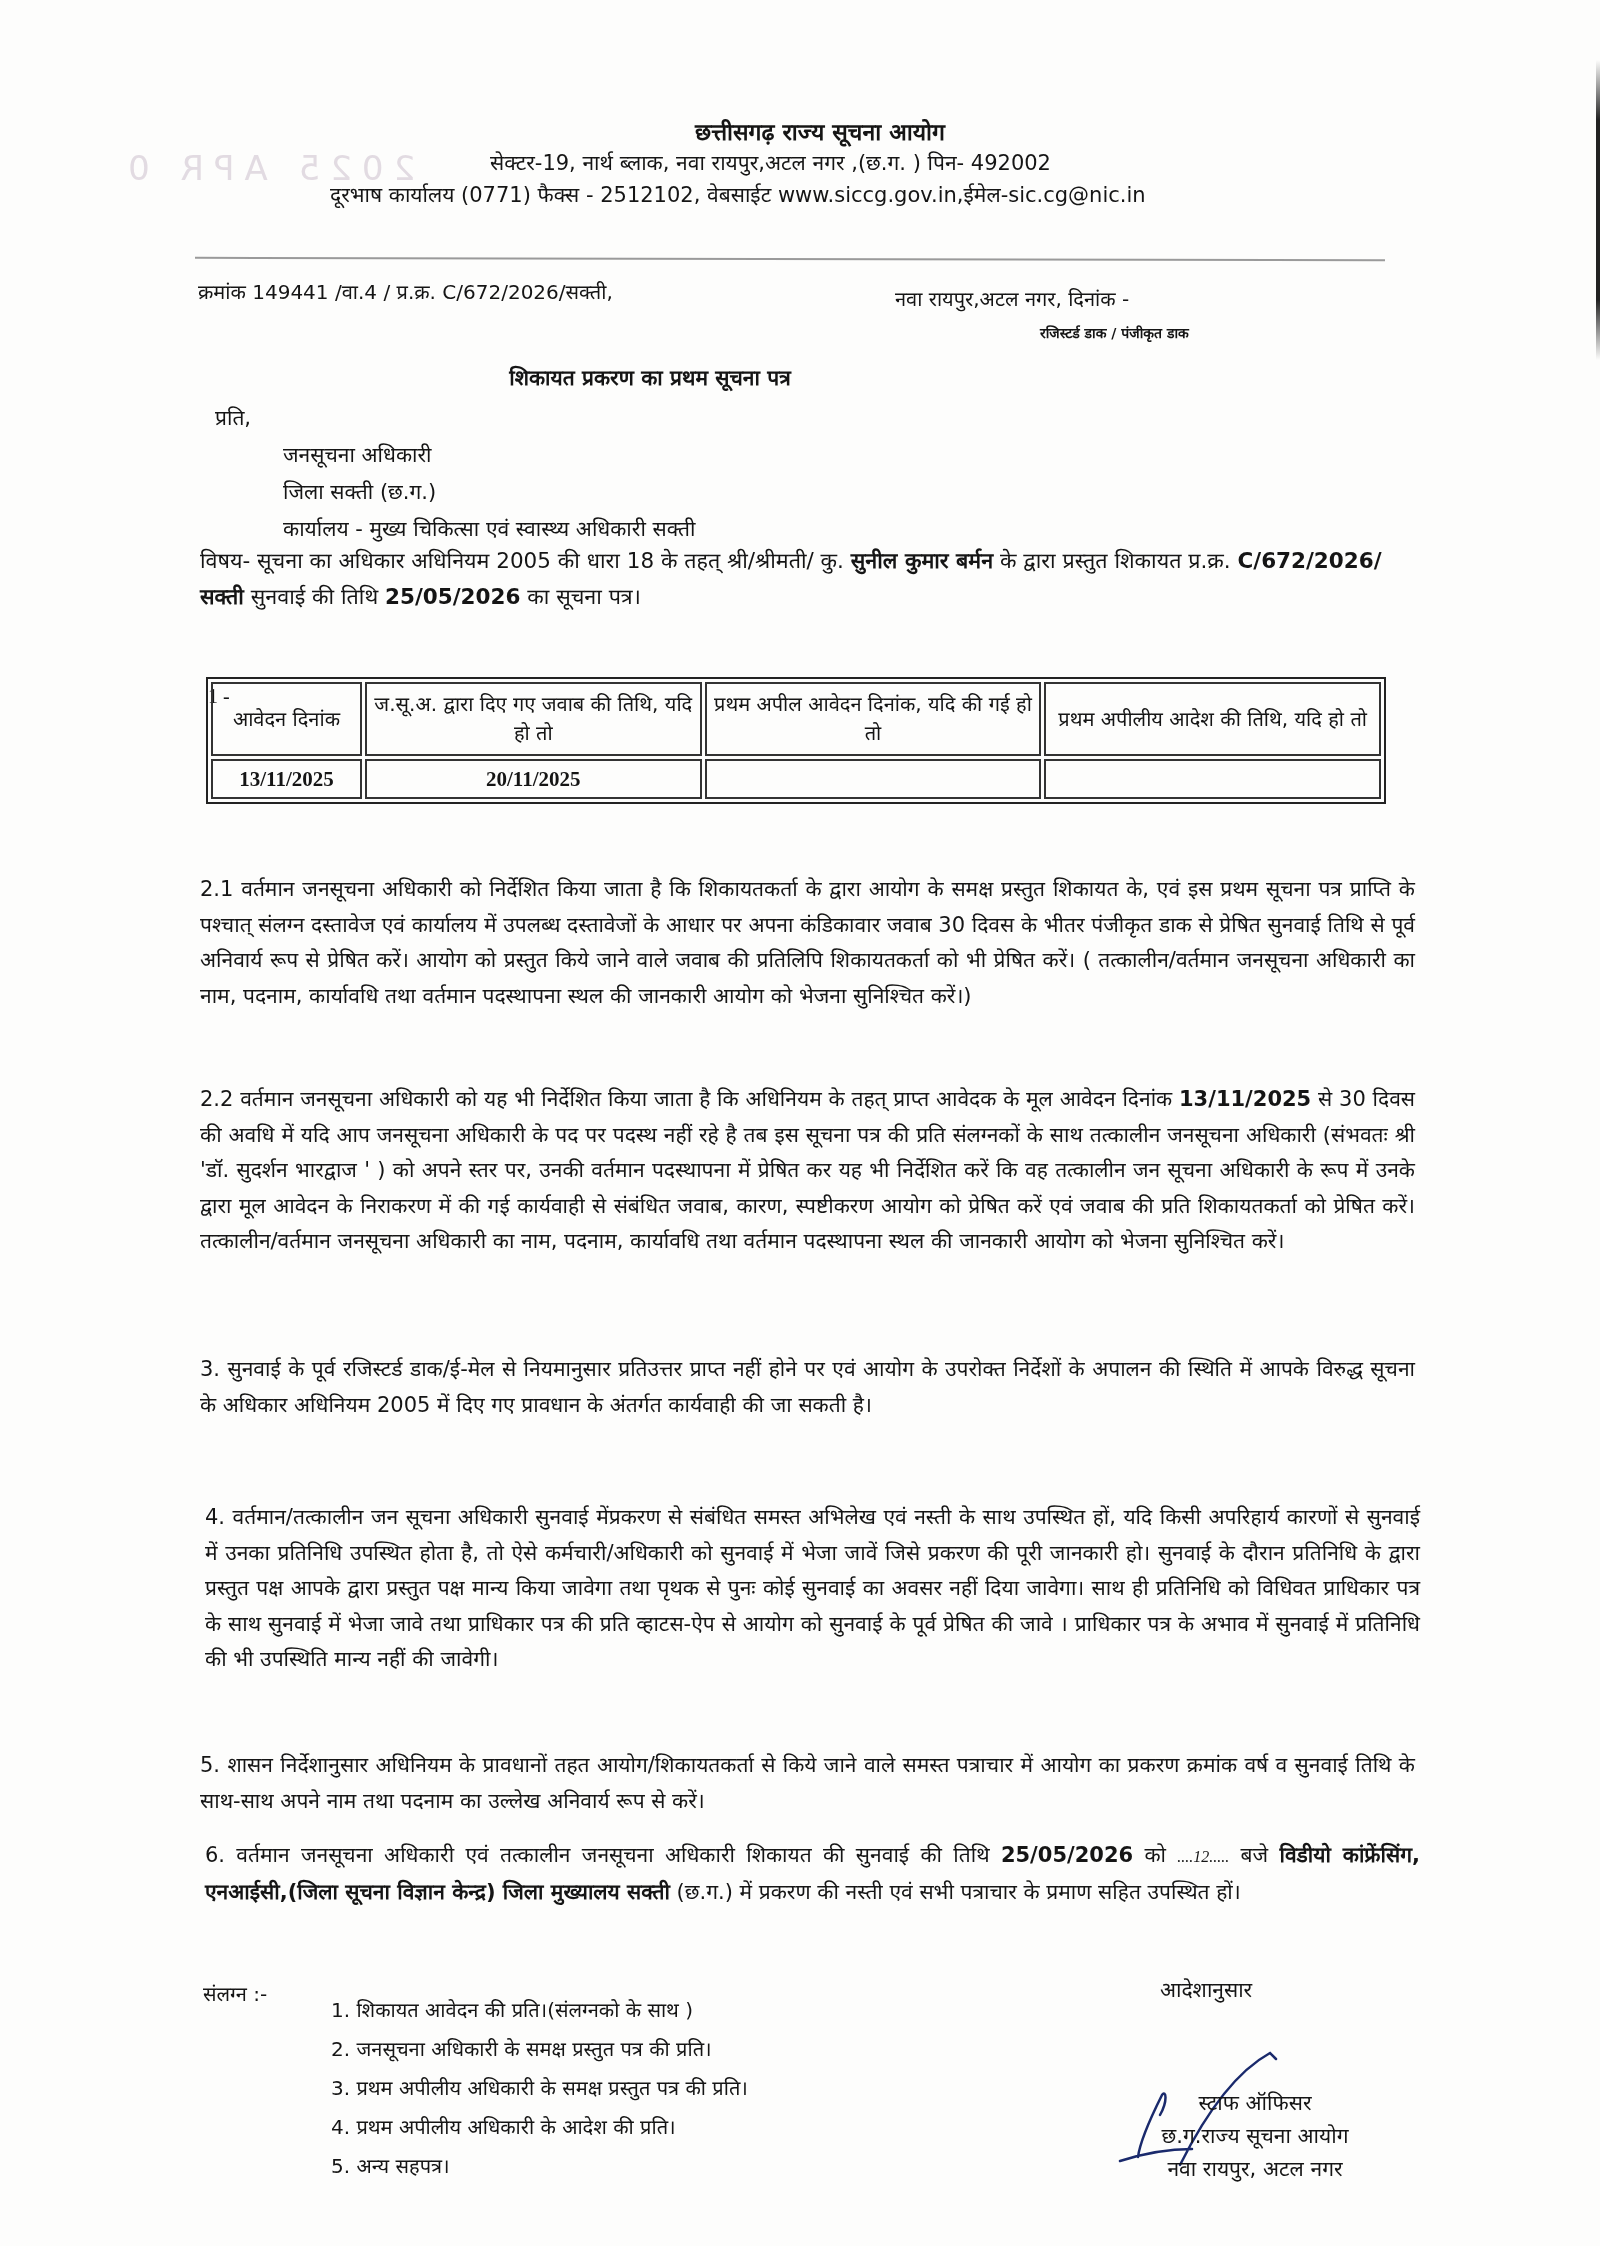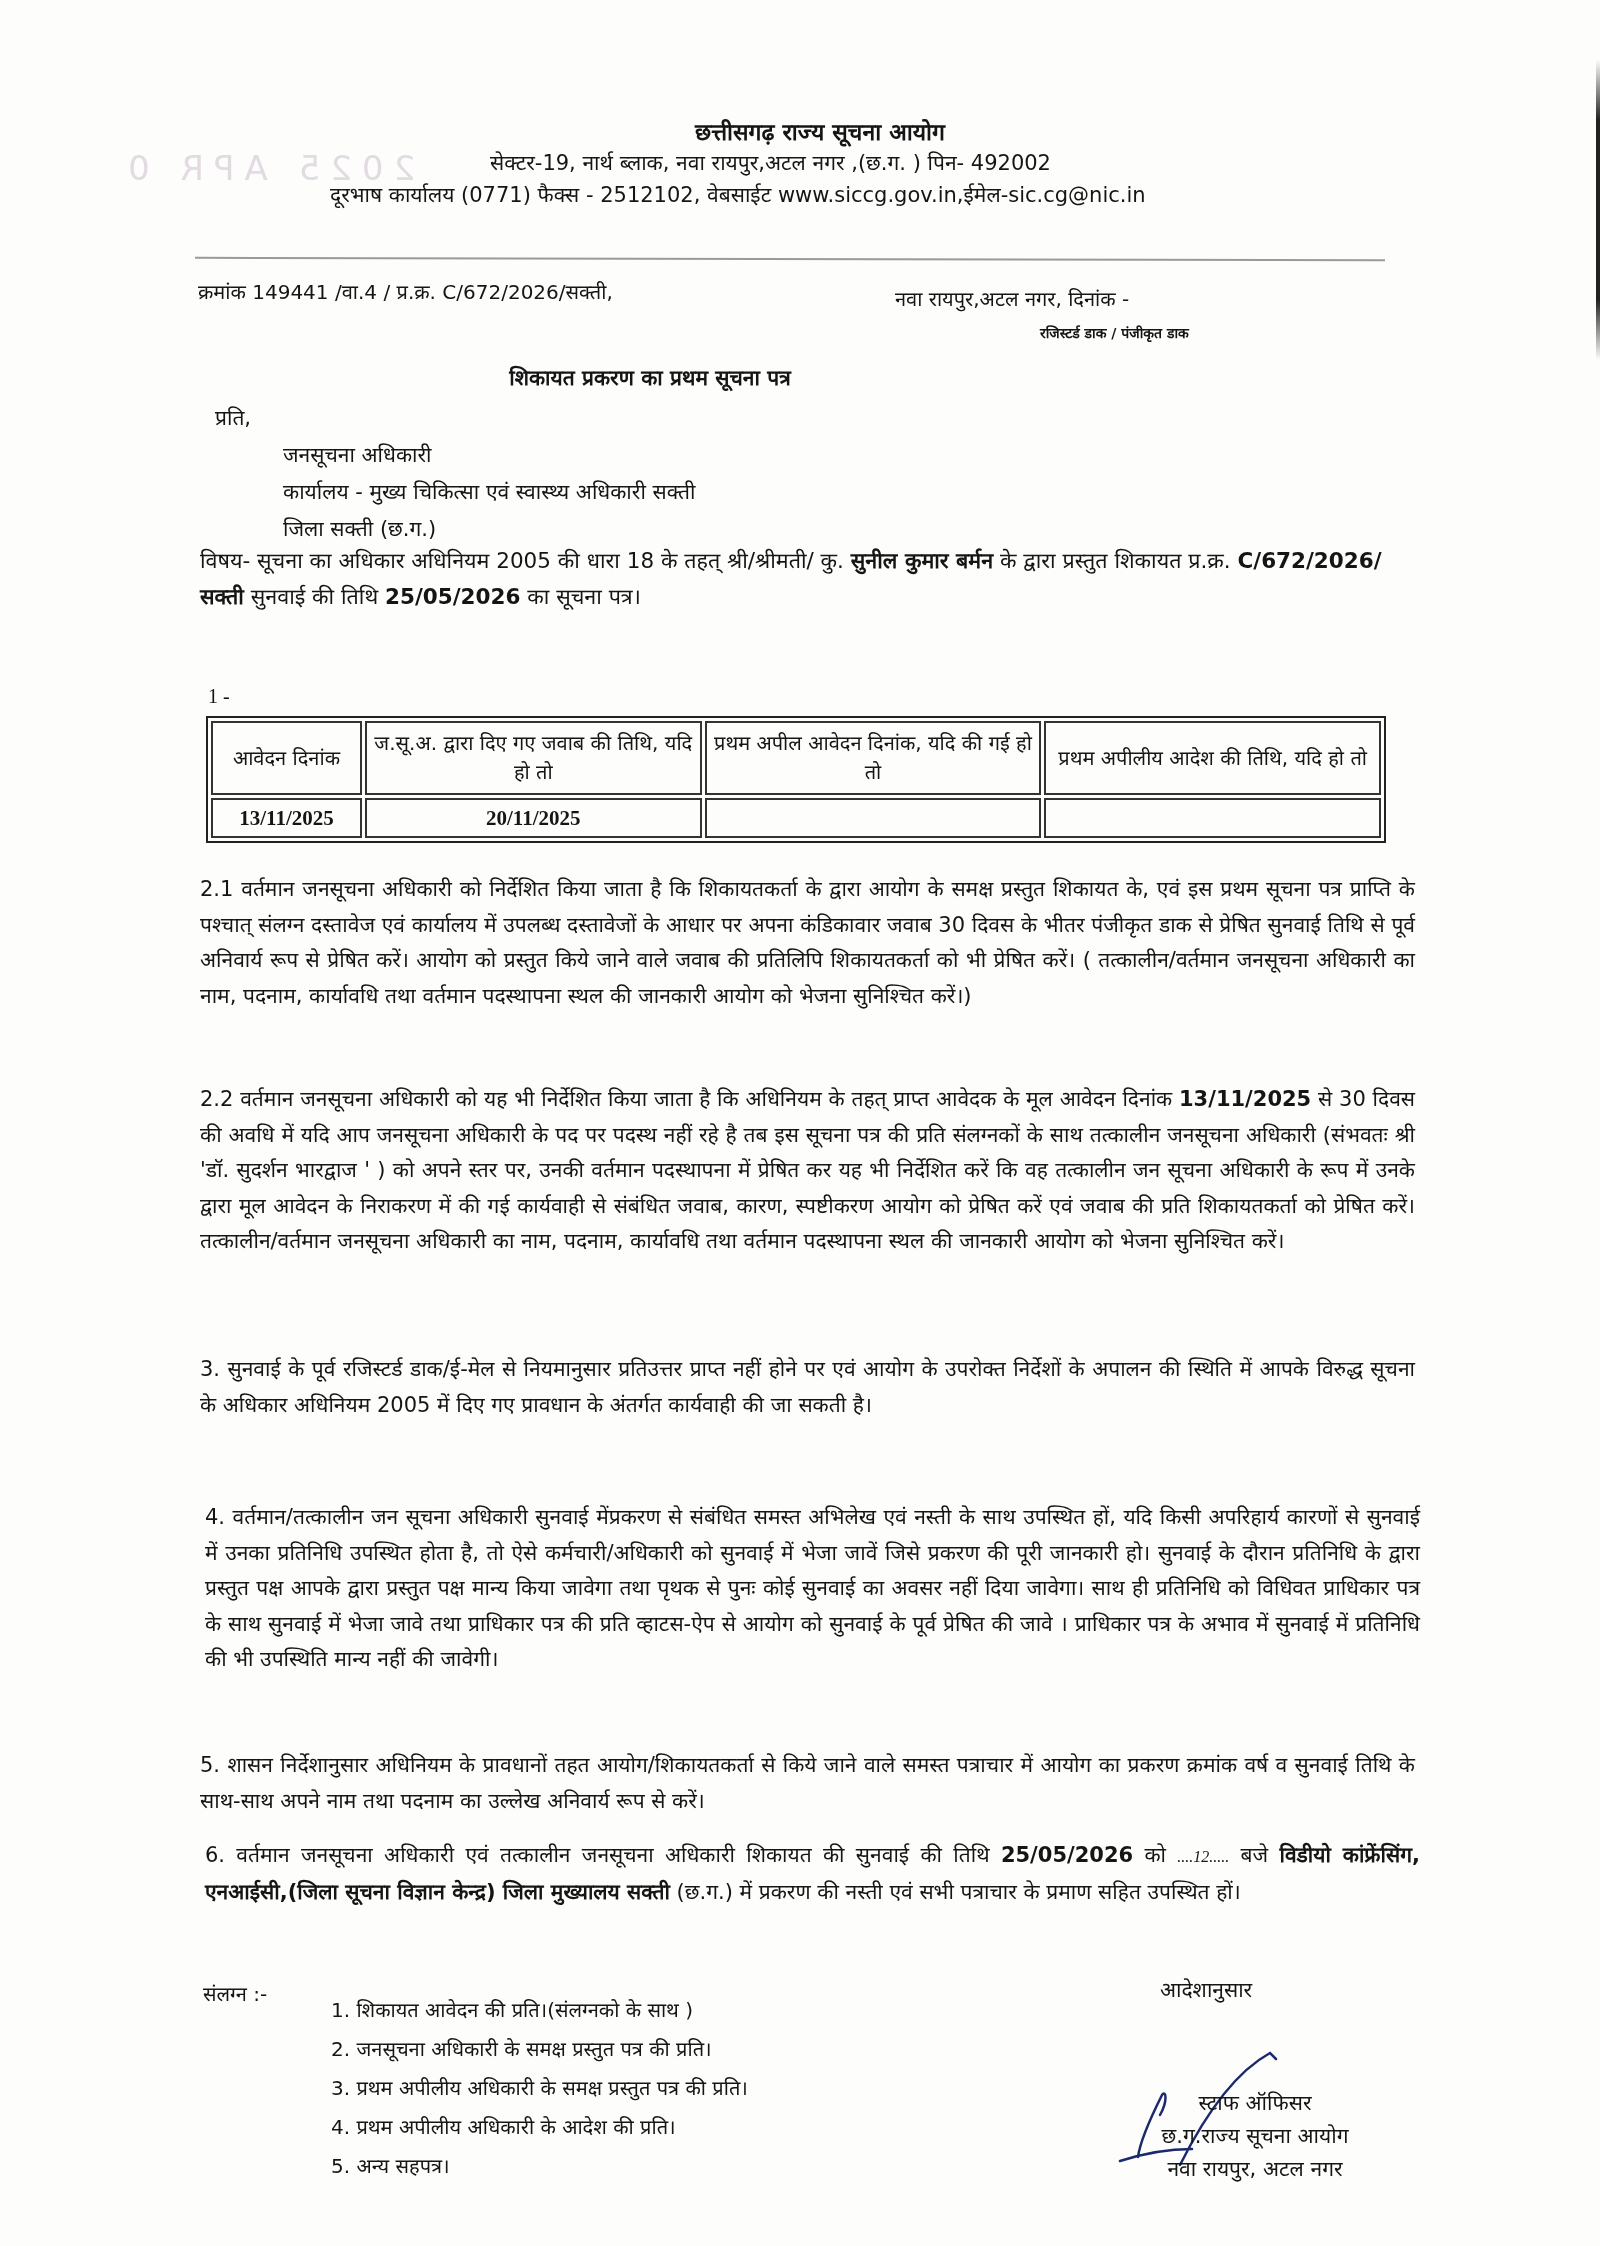--- a/index.html
+++ b/index.html
@@ -27,21 +27,21 @@
   .doc-title { position: absolute; left: 0; width: 1290px; top: 363px; text-align: center; font-family: "DejaVu Sans", sans-serif; font-size: 21px; font-weight: bold; padding-left: 10px; box-sizing: border-box; }
 
   .to-block { position: absolute; left: 215px; top: 400px; font-family: "DejaVu Sans", sans-serif; font-size: 21px; line-height: 37px; }
   .to-block .addr { padding-left: 68px; }
 
   .subject { position: absolute; left: 200px; top: 543px; width: 1220px; font-family: "DejaVu Sans", sans-serif; font-size: 21.5px; line-height: 36px; }
   .subject b { font-weight: bold; }
 
   .tbl-label { position: absolute; left: 208px; top: 685px; font-size: 20px; }
   table.info {
-    position: absolute; left: 206px; top: 716px; width: 1180px; border-collapse: separate; border-spacing: 3px;
+    position: absolute; left: 206px; top: 677px; width: 1180px; border-collapse: separate; border-spacing: 3px;
     border: 2px solid #222; font-family: "DejaVu Sans", sans-serif;
   }
   table.info th, table.info td { border: 2px solid #333; text-align: center; }
   table.info th { font-weight: normal; font-size: 20px; line-height: 29px; padding: 6px 4px; }
   table.info td { font-family: "Liberation Serif", serif; font-weight: bold; font-size: 21px; height: 34px; }
 
   .para { position: absolute; left: 200px; width: 1215px; font-family: "DejaVu Sans", sans-serif; font-size: 21px; line-height: 35.5px; text-align: justify; }
   .p21 { top: 872px; }
   .p22 { top: 1082px; }
   .p3  { top: 1352px; }
@@ -75,22 +75,22 @@
 <div class="rule"></div>
 
 <div class="ref">क्रमांक 149441 /वा.4 / प्र.क्र. C/672/2026/सक्ती,</div>
 <div class="place">नवा रायपुर,अटल नगर, दिनांक -</div>
 <div class="post">रजिस्टर्ड डाक / पंजीकृत डाक</div>
 <div class="doc-title">शिकायत प्रकरण का प्रथम सूचना पत्र</div>
 
 <div class="to-block">
   <div>प्रति,</div>
   <div class="addr">जनसूचना अधिकारी</div>
+  <div class="addr">जिला सक्ती (छ.ग.)</div>
   <div class="addr">कार्यालय - मुख्य चिकित्सा एवं स्वास्थ्य अधिकारी सक्ती</div>
-  <div class="addr">जिला सक्ती (छ.ग.)</div>
 </div>
 
 <div class="subject">
   <span>विषय- सूचना का अधिकार अधिनियम 2005 की धारा 18 के तहत् श्री/श्रीमती/ कु. </span><b>सुनील कुमार बर्मन</b><span> के द्वारा प्रस्तुत शिकायत प्र.क्र. </span><b>C/672/2026/सक्ती</b><span> सुनवाई की तिथि </span><b>25/05/2026</b><span> का सूचना पत्र।</span>
 </div>
 
 <div class="tbl-label">1 -</div>
 <table class="info">
   <colgroup>
       <col style="width:13%">

